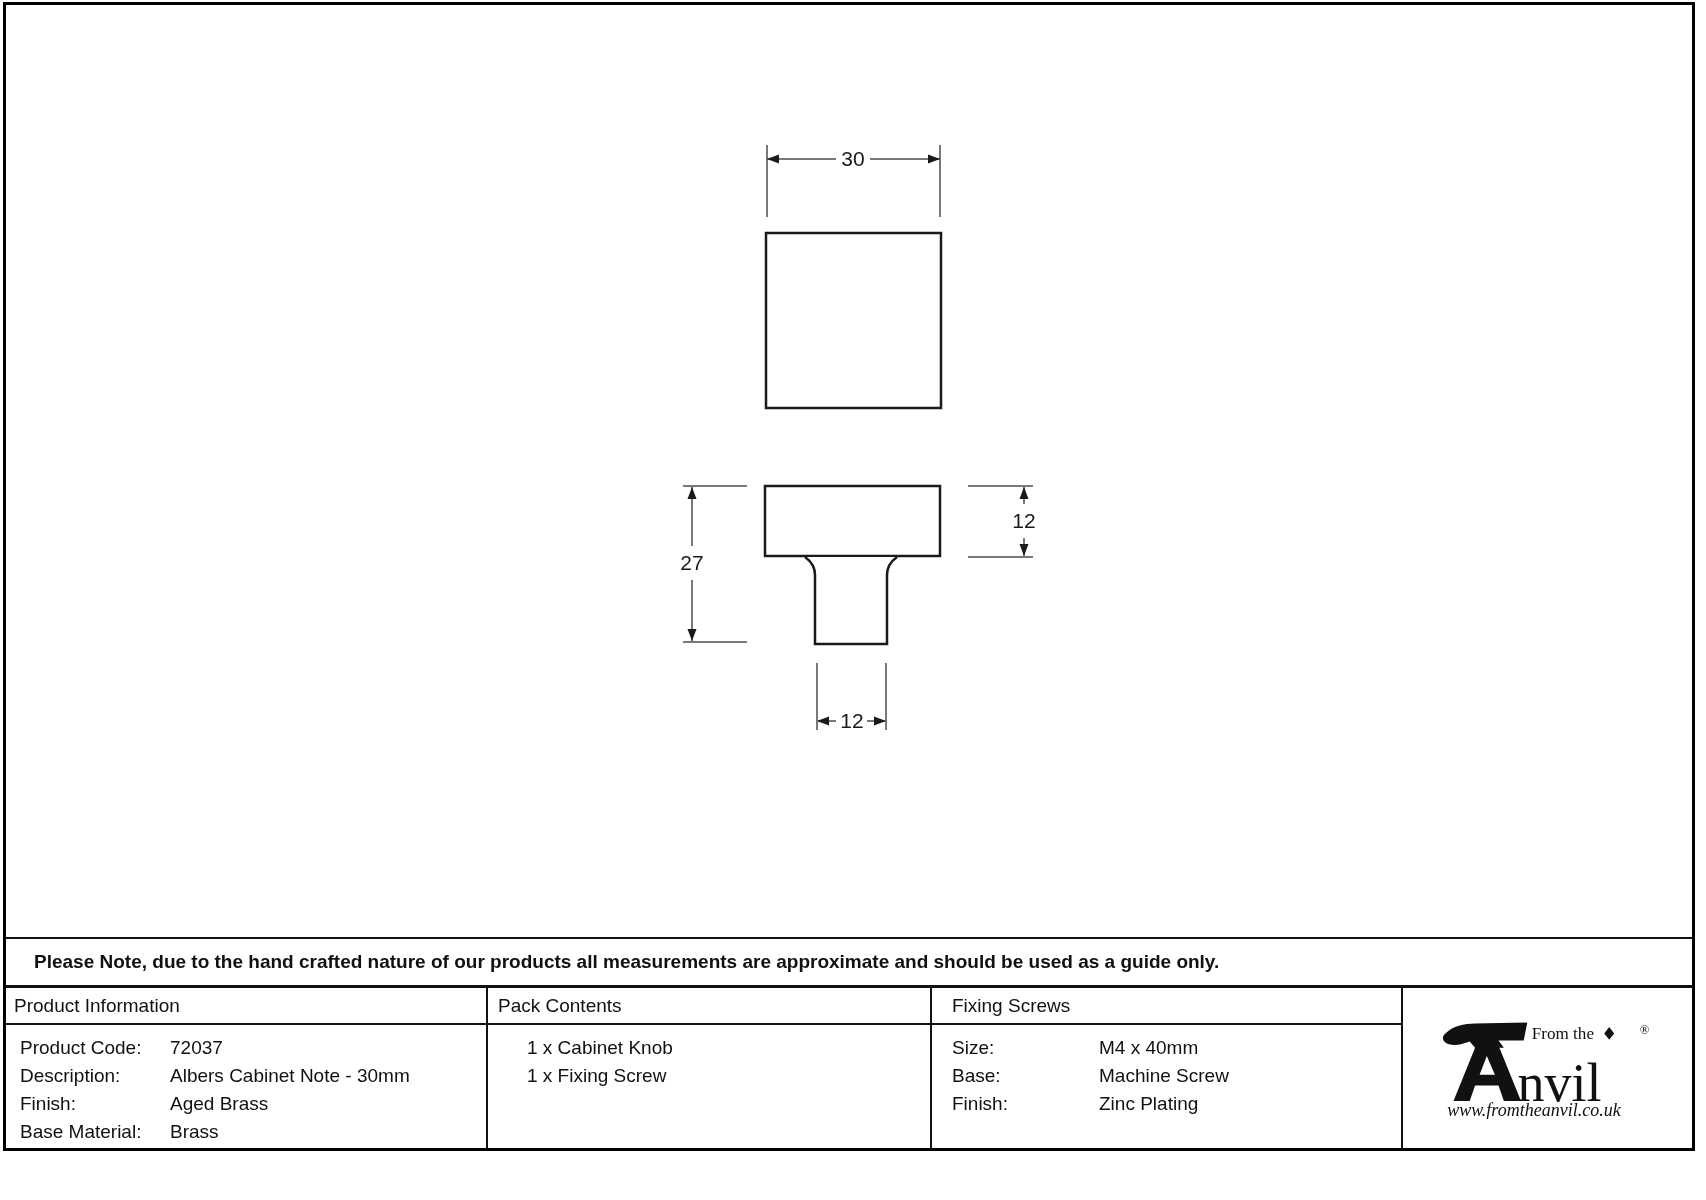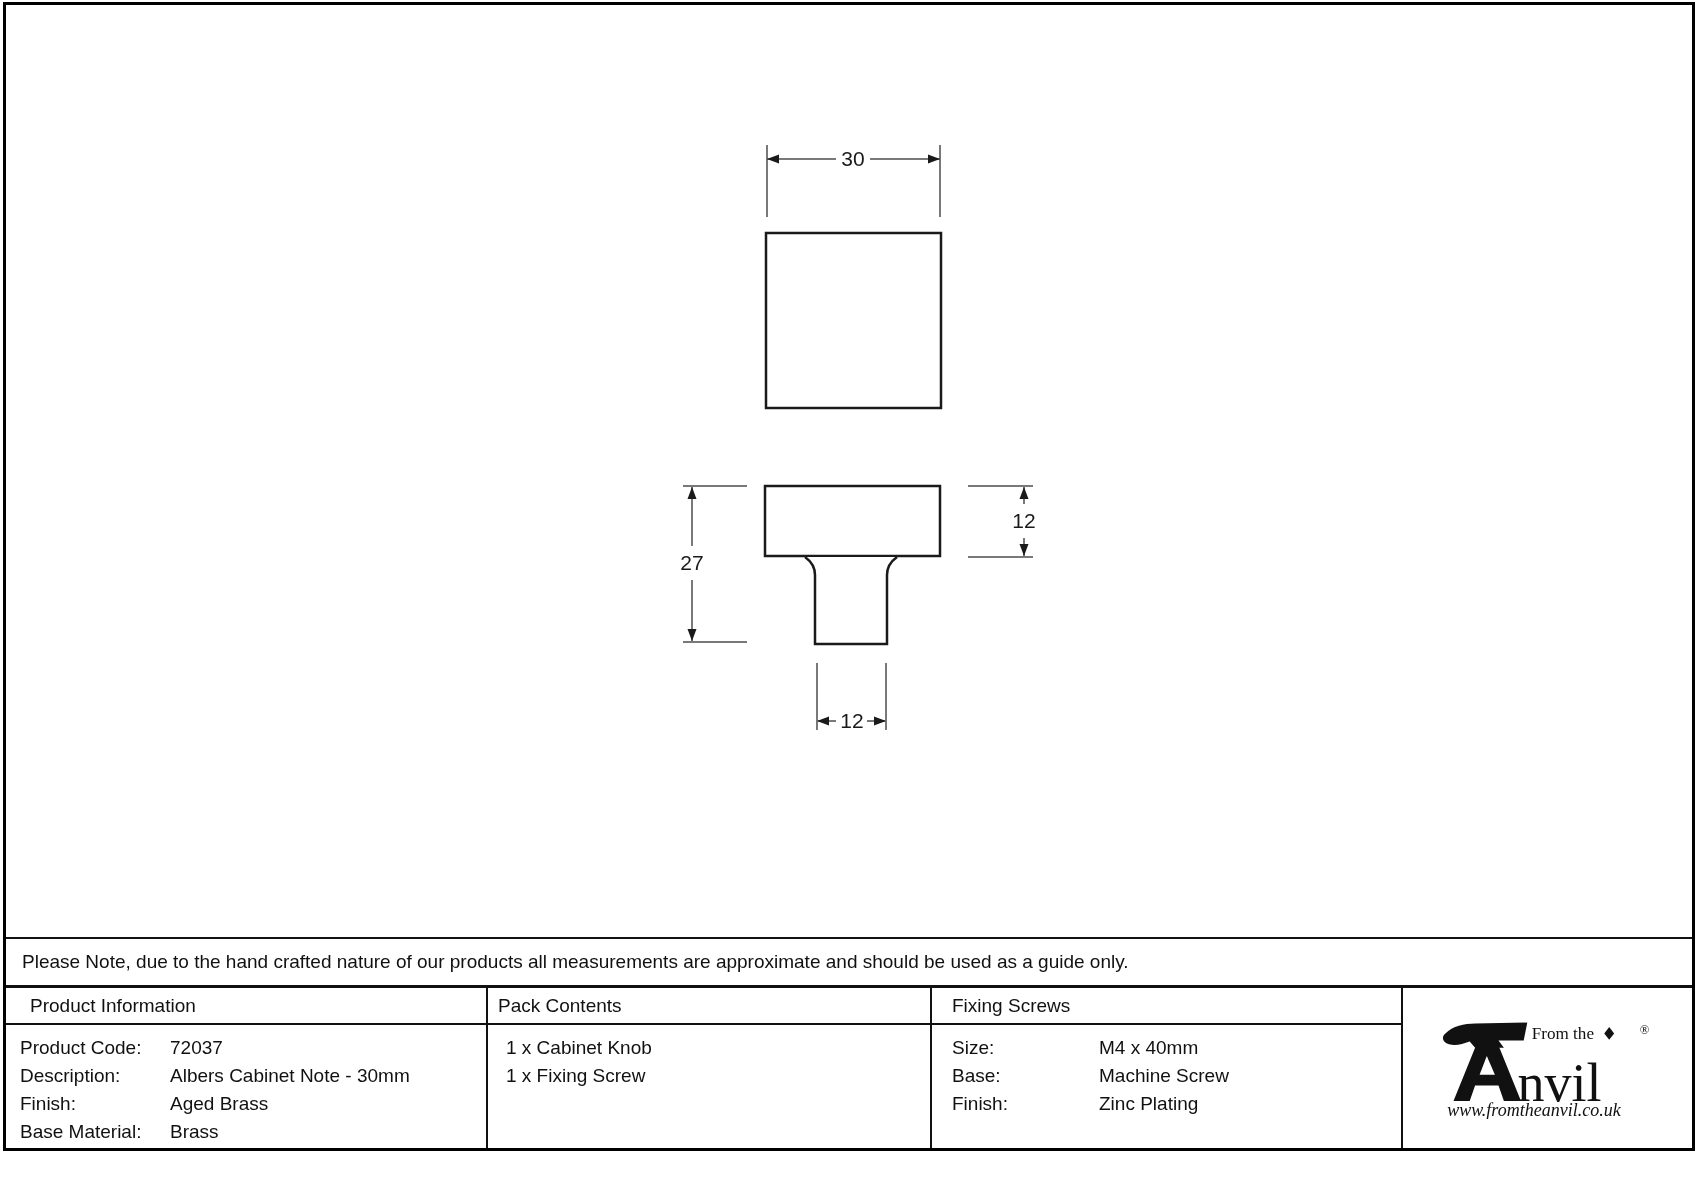--- a/index.html
+++ b/index.html
@@ -16,37 +16,38 @@
 
   .bottom {
     position:absolute; left:6px; right:14px; top:937px; bottom:12px;
     display:grid;
     grid-template-rows:51px 37px 1fr;
     grid-template-columns:482px 444px 471px 1fr;
   }
   .note-row {
     grid-column:1 / 5; grid-row:1;
     border-top:2px solid #111; border-bottom:3px solid #111;
-    display:flex; align-items:center; padding-left:16px;
+    display:flex; align-items:center; padding-left:28px;
     font-size:19px;
+    font-weight:bold;
   }
   .hdr {
     grid-row:2; display:flex; align-items:center;
     border-bottom:2px solid #111; border-right:2px solid #111;
-    font-size:19px; padding-left:24px;
+    font-size:19px; padding-left:8px;
   }
   .hdr.c1 { grid-column:1; }
   .hdr.c2 { grid-column:2; padding-left:10px; }
   .hdr.c3 { grid-column:3; padding-left:20px; }
   .cell {
     grid-row:3; border-right:2px solid #111; padding:9px 0 0 16px;
     font-size:19px;
   }
   .cell.c1 { grid-column:1;padding-left:14px; }
-  .cell.c2 { grid-column:2; padding-left:18px; }
+  .cell.c2 { grid-column:2; padding-left:39px; }
   .cell.c3 { grid-column:3; padding-left:20px; }
   .kv { display:flex; height:28px; align-items:center; }
   .kv .k { width:150px; flex:none; }
   .cell.c3 .kv .k { width:147px; }
   .line-item { height:28px; display:flex; align-items:center; }
   .logo-cell {
     grid-column:4; grid-row:2 / 4;
     display:flex; align-items:center; justify-content:center;
   }
   .dimtext { font-family:"Liberation Sans", sans-serif; font-size:21px; fill:#1a1a1a; }

